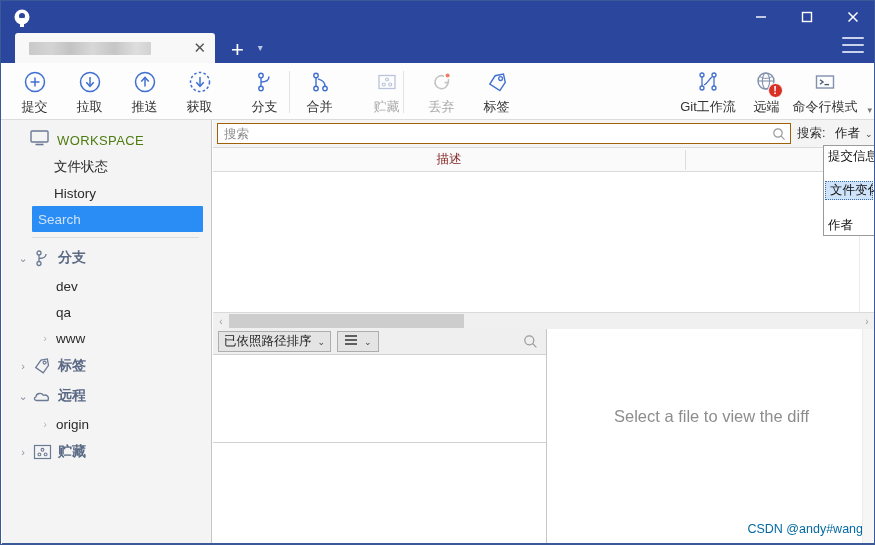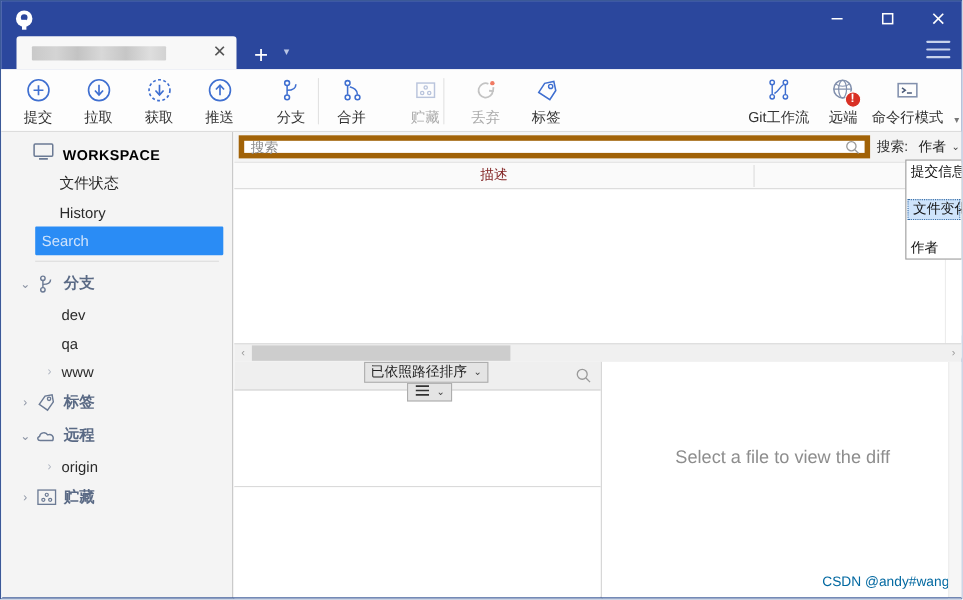--- a/index.html
+++ b/index.html
@@ -130,21 +130,21 @@
     width: 210px; height: 424px;
     background: #f4f4f4;
     border-right: 1px solid #c6c6c6;
     overflow: hidden;
   }
   .sb-header {
     display: flex; align-items: center;
     height: 28px; padding-left: 28px; margin-top: 6px;
   }
   .sb-header .sb-txt {
-    font-size: 13px; font-weight: bold; color: #000000;
+    font-size: 13px; font-weight: normal; color: #4d7c0f;
     letter-spacing: 0.4px; margin-left: 8px;
   }
   .sb-row {
     height: 26px; display: flex; align-items: center;
     padding-left: 52px;
     font-size: 13.5px; color: #2a2a2a;
     cursor: default;
   }
   .sb-row.selected {
     background: #2a8cf5;
@@ -182,21 +182,21 @@
   
   .searchrow {
     position: absolute; left: 0; top: 0;
     width: 662px; height: 27px;
     background: #f4f4f4;
     display: flex; align-items: center;
   }
   .searchbox {
     position: absolute; left: 4px; top: 3px;
     width: 574px; height: 21px;
-    background: #fff; border: 5px solid #a16207;
+    background: #fff; border: 1px solid #a16207;
     display: flex; align-items: center;
   }
   .searchbox input {
     border: 0; outline: none; flex: 1;
     font-size: 12.5px; padding-left: 6px; color: #222;
     font-family: "Liberation Sans", sans-serif;
     background: transparent;
   }
   .searchbox input::placeholder { color: #8c8c8c; }
   .search-ico { width: 22px; display: flex; justify-content: center; align-items: center; }
@@ -285,21 +285,21 @@
   .filelist {
     position: absolute; left: 0; top: 0;
     width: 334px; height: 215px;
     background: #fff;
     border-right: 1px solid #c6c6c6;
   }
   .fl-toolbar {
     position: relative;
     height: 26px; background: #efefef;
     border-bottom: 1px solid #d2d2d2;
-    display: flex; align-items: center; padding-left: 16px; flex-direction: column;
+    display: flex; align-items: center; padding-left: 5px;
   }
   .combo {
     height: 21px; background: #e4e4e4;
     border: 1px solid #adadad;
     display: flex; align-items: center;
     padding: 0 5px; font-size: 12.5px; color: #222;
   }
   .combo .cc { margin-left: 6px; font-size: 9px; color: #444; }
   .combo.icon-combo { margin-left: 6px; padding: 0 6px; }
   .fl-search {
@@ -404,37 +404,37 @@
             <line x1="12" y1="7" x2="12" y2="16" stroke="#3f6fd0" stroke-width="1.5"></line>
             <polyline points="8.3,12.3 12,16.3 15.7,12.3" fill="none" stroke="#3f6fd0" stroke-width="1.5"></polyline>
           </svg>
         </div>
         <div class="tb-lbl">拉取</div>
       </div>
 
       <div class="tb-btn">
         <div class="tb-ico">
           <svg width="24" height="24" viewBox="0 0 24 24">
+            <circle cx="12" cy="12" r="9.5" fill="none" stroke="#3f6fd0" stroke-width="1.5"></circle>
+            <line x1="12" y1="16.5" x2="12" y2="7.5" stroke="#3f6fd0" stroke-width="1.5"></line>
+            <polyline points="8.3,11.4 12,7.4 15.7,11.4" fill="none" stroke="#3f6fd0" stroke-width="1.5"></polyline>
+          </svg>
+        </div>
+        <div class="tb-lbl">推送</div>
+      </div>
+
+      <div class="tb-btn">
+        <div class="tb-ico">
+          <svg width="24" height="24" viewBox="0 0 24 24">
             <circle cx="12" cy="12" r="9.5" fill="none" stroke="#3f6fd0" stroke-width="1.5" stroke-dasharray="2.6 2.2"></circle>
             <line x1="12" y1="7" x2="12" y2="16" stroke="#3f6fd0" stroke-width="1.5"></line>
             <polyline points="8.3,12.3 12,16.3 15.7,12.3" fill="none" stroke="#3f6fd0" stroke-width="1.5"></polyline>
           </svg>
         </div>
         <div class="tb-lbl">获取</div>
-      </div>
-
-      <div class="tb-btn">
-        <div class="tb-ico">
-          <svg width="24" height="24" viewBox="0 0 24 24">
-            <circle cx="12" cy="12" r="9.5" fill="none" stroke="#3f6fd0" stroke-width="1.5"></circle>
-            <line x1="12" y1="16.5" x2="12" y2="7.5" stroke="#3f6fd0" stroke-width="1.5"></line>
-            <polyline points="8.3,11.4 12,7.4 15.7,11.4" fill="none" stroke="#3f6fd0" stroke-width="1.5"></polyline>
-          </svg>
-        </div>
-        <div class="tb-lbl">推送</div>
       </div>
 
       <div class="tb-sep" style="left:282px;"></div>
 
       <div class="tb-btn" style="margin-left:10px;">
         <div class="tb-ico">
           <svg width="24" height="24" viewBox="0 0 24 24">
             <circle cx="8" cy="5.5" r="2.2" fill="none" stroke="#3f6fd0" stroke-width="1.4"></circle>
             <circle cx="8" cy="18.5" r="2.2" fill="none" stroke="#3f6fd0" stroke-width="1.4"></circle>
             <line x1="8" y1="7.8" x2="8" y2="16.2" stroke="#3f6fd0" stroke-width="1.4"></line>

